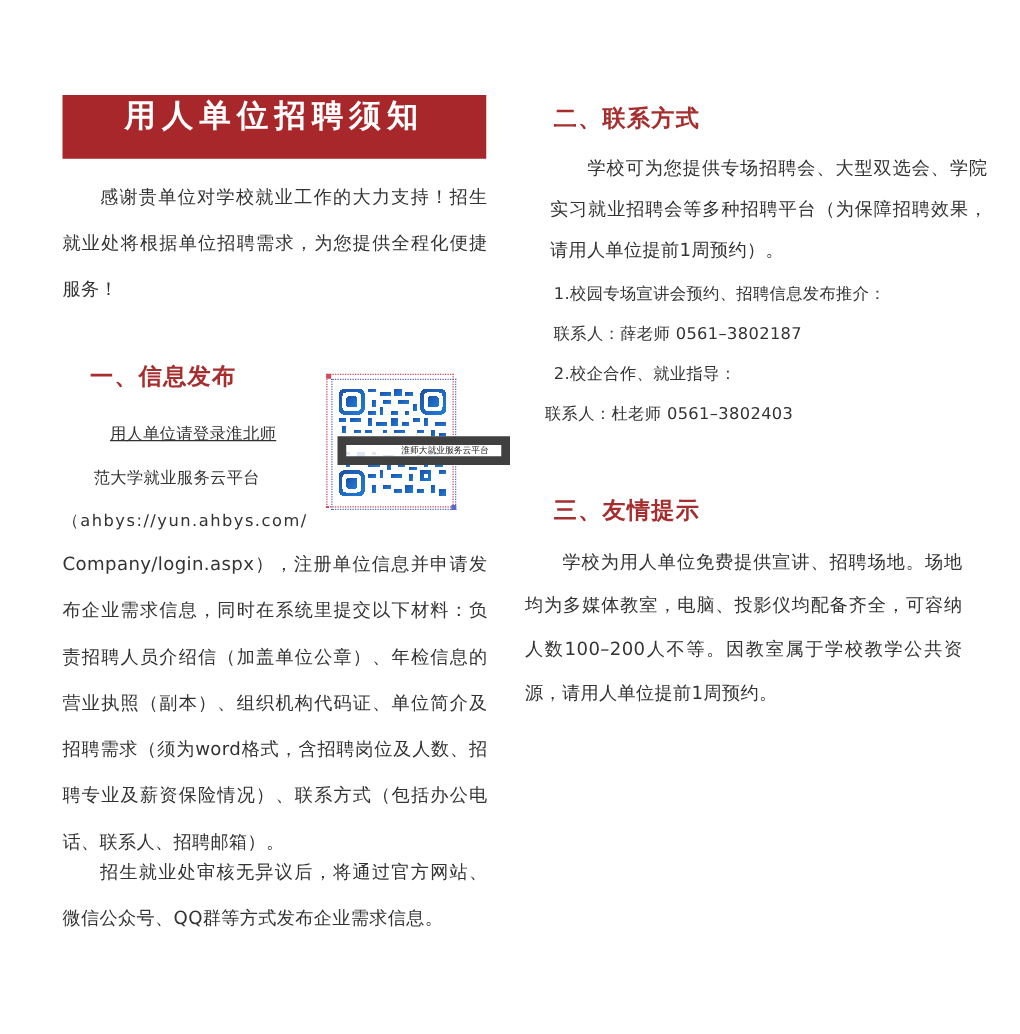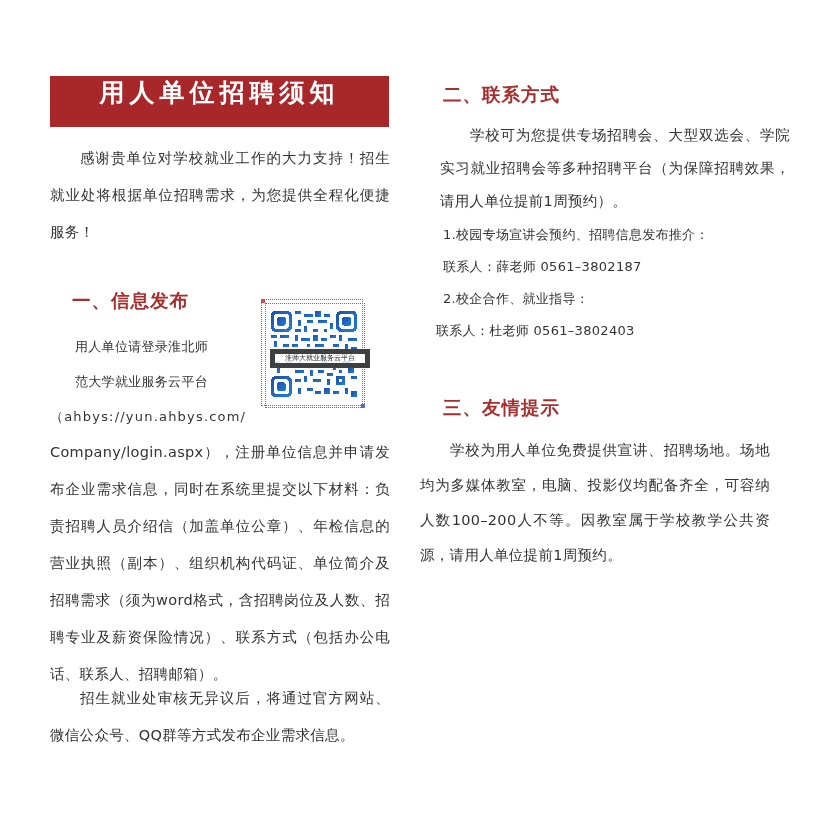--- a/index.html
+++ b/index.html
@@ -39,35 +39,36 @@
   }
   .qr-corner-red { position: absolute; left: -1px; top: -1px; width: 4px; height: 4px; background: #d04a5a; }
   .qr-corner-blue { position: absolute; right: -1px; bottom: -1px; width: 4px; height: 4px; background: #5a6ac8; }
   .qr-code {
     position: absolute; left: 10px; top: 12px; width: 86px; height: 86px;
   }
   .qr-label {
     position: absolute; left: 9px; top: 50px; width: 90px;
     font-size: 7px; line-height: 9px; color: #222;
     background: rgba(255,255,255,0.85); text-align: center; white-space: nowrap;
-    border: 5px solid #404040;
+    border: 7px solid #404040;
+    padding-left: 34px;
   }
 </style>
 </head>
 <body>
 
 <div class="banner">
   <span>用人单位招聘须知</span>
 </div>
 
 <p class="para indent" style="left:50px; top:140px; width:340px;">感谢贵单位对学校就业工作的大力支持！招生就业处将根据单位招聘需求，为您提供全程化便捷服务！</p>
 
 <h2 class="heading" style="left:72px; top:288px;">一、信息发布</h2>
 
-<div class="line" style="left:75px; top:338px;">用人单位请登录淮北师</div>
+<div class="line" style="left:88px; top:338px;text-decoration:underline;">用人单位请登录淮北师</div>
 <div class="line" style="left:75px; top:373px;">范大学就业服务云平台</div>
 <div class="line" style="left:50px; top:408px; letter-spacing:1.2px;">（ahbys://yun.ahbys.com/</div>
 
 <div class="qr-wrap">
   <div class="qr-frame-red">
       <div class="qr-corner-red"></div>
     </div>
   <div class="qr-frame-blue">
       <div class="qr-corner-blue"></div>
     </div>

